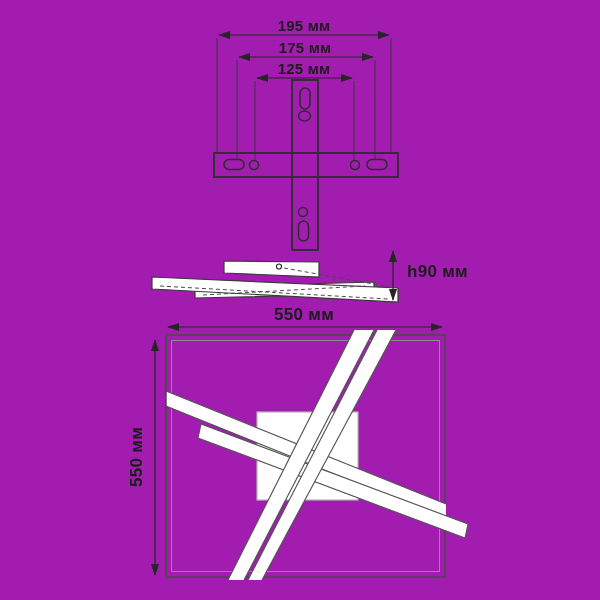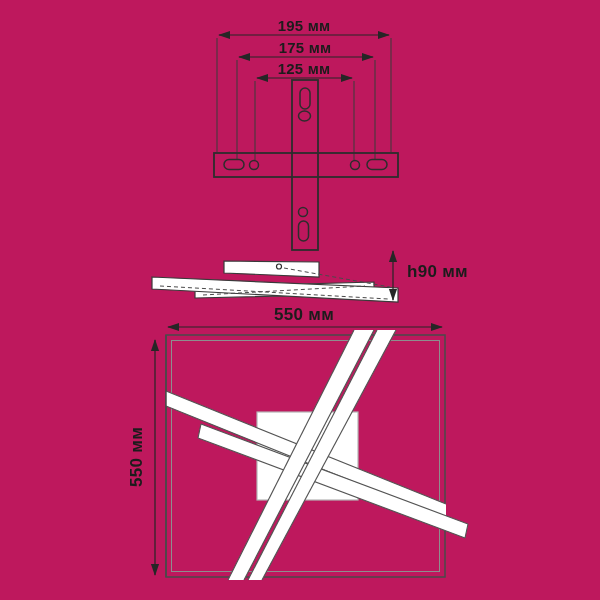--- a/index.html
+++ b/index.html
@@ -1,16 +1,16 @@
 <!DOCTYPE html>
 <html><head>
 <meta charset="utf-8">
 <style>
   html,body{margin:0;padding:0;background:#ffffff;}
-  .stage{position:relative;width:600px;height:600px;background:#be185d;overflow:hidden;
+  .stage{position:relative;width:600px;height:600px;background:#a21caf;overflow:hidden;
          font-family:"Liberation Sans", sans-serif;}
   svg{display:block;}
   text{fill:#1c1c1c;font-family:"Liberation Sans","DejaVu Sans",sans-serif;font-weight:700;}
   .dim-sm{font-size:15px;letter-spacing:.2px;}
   .dim-lg{font-size:17px;letter-spacing:.3px;}
   .ink{stroke:#2d2d2d;fill:none;}
   .ink-thick{stroke:#2d2d2d;stroke-width:1.8;fill:none;}
   .dimline{stroke:#262626;stroke-width:1.2;fill:none;}
   .extline{stroke:#3a3a3a;stroke-width:1;fill:none;}
   .slat{fill:#ffffff;stroke:#3a3a3a;stroke-width:1.2;}

